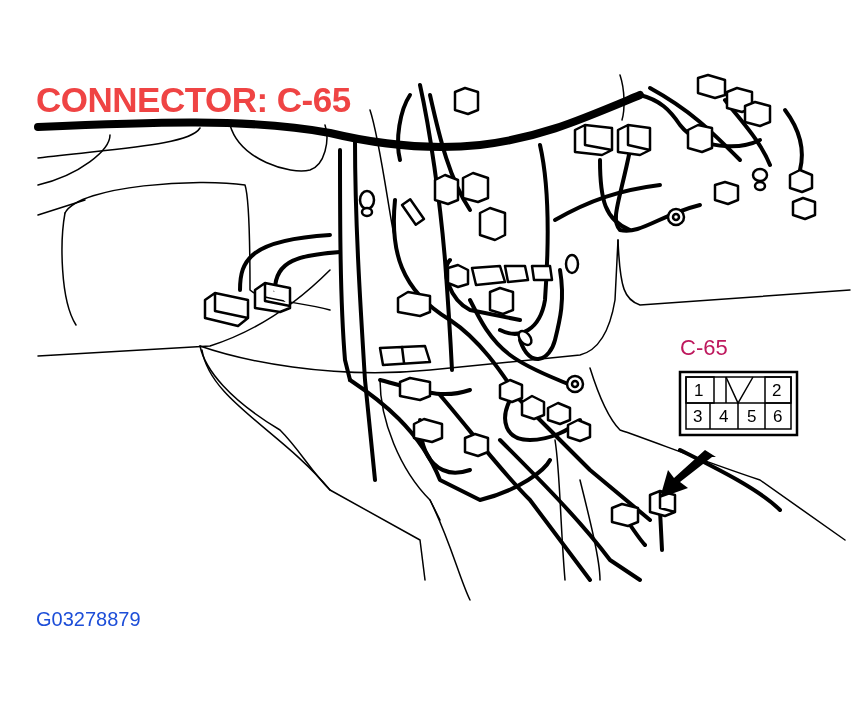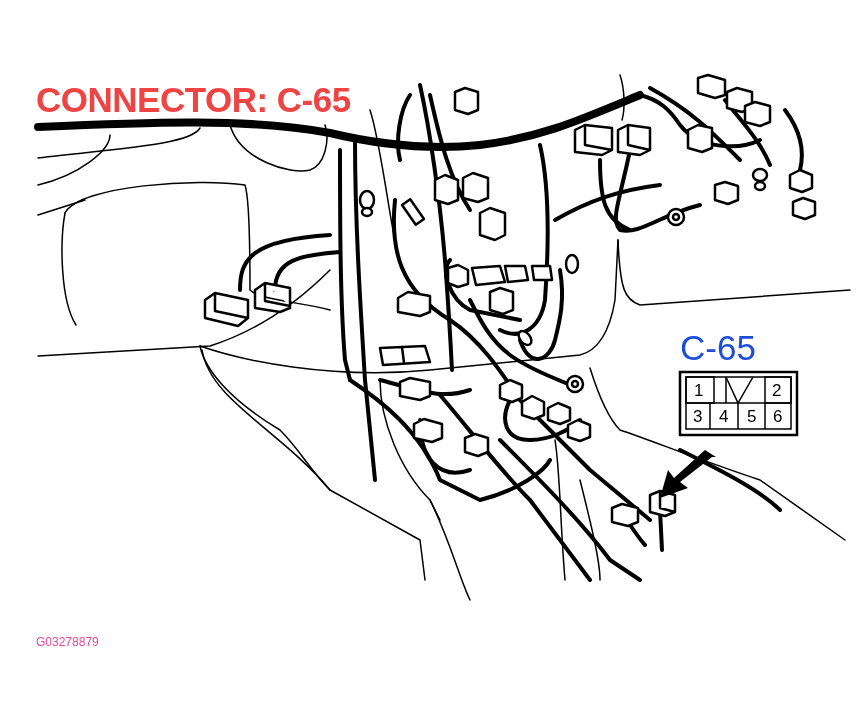--- a/index.html
+++ b/index.html
@@ -1,19 +1,19 @@
 <!DOCTYPE html>
 <html><head>
   <meta charset="utf-8">
   <style>
     html, body { margin: 0; padding: 0; background: #ffffff; }
     body { width: 855px; height: 702px; position: relative; overflow: hidden; font-family: "Liberation Sans", sans-serif; }
     .title { position: absolute; left: 36px; top: 80px; font-size: 35px; font-weight: bold; color: #ef4444; letter-spacing: -0.5px; line-height: 40px; }
-    .figure-id { position: absolute; left: 36px; top: 630px; font-size: 12px; color: #ec4899; line-height: 24px; }
-    .inset-label { position: absolute; left: 680px; top: 333px; font-size: 35px; color: #1d4ed8; line-height: 30px; }
+    .figure-id { position: absolute; left: 36px; top: 607px; font-size: 20px; color: #1d4ed8; line-height: 24px; }
+    .inset-label { position: absolute; left: 680px; top: 333px; font-size: 22px; color: #be185d; line-height: 30px; }
     svg.drawing { position: absolute; left: 0; top: 0; }
   </style>
 </head>
 <body>
 
 <div class="title">CONNECTOR: C-65</div>
 
 <svg class="drawing" width="855" height="702" viewBox="0 0 855 702">
   <g fill="none" stroke="#000" stroke-linecap="round" stroke-linejoin="round">
 

